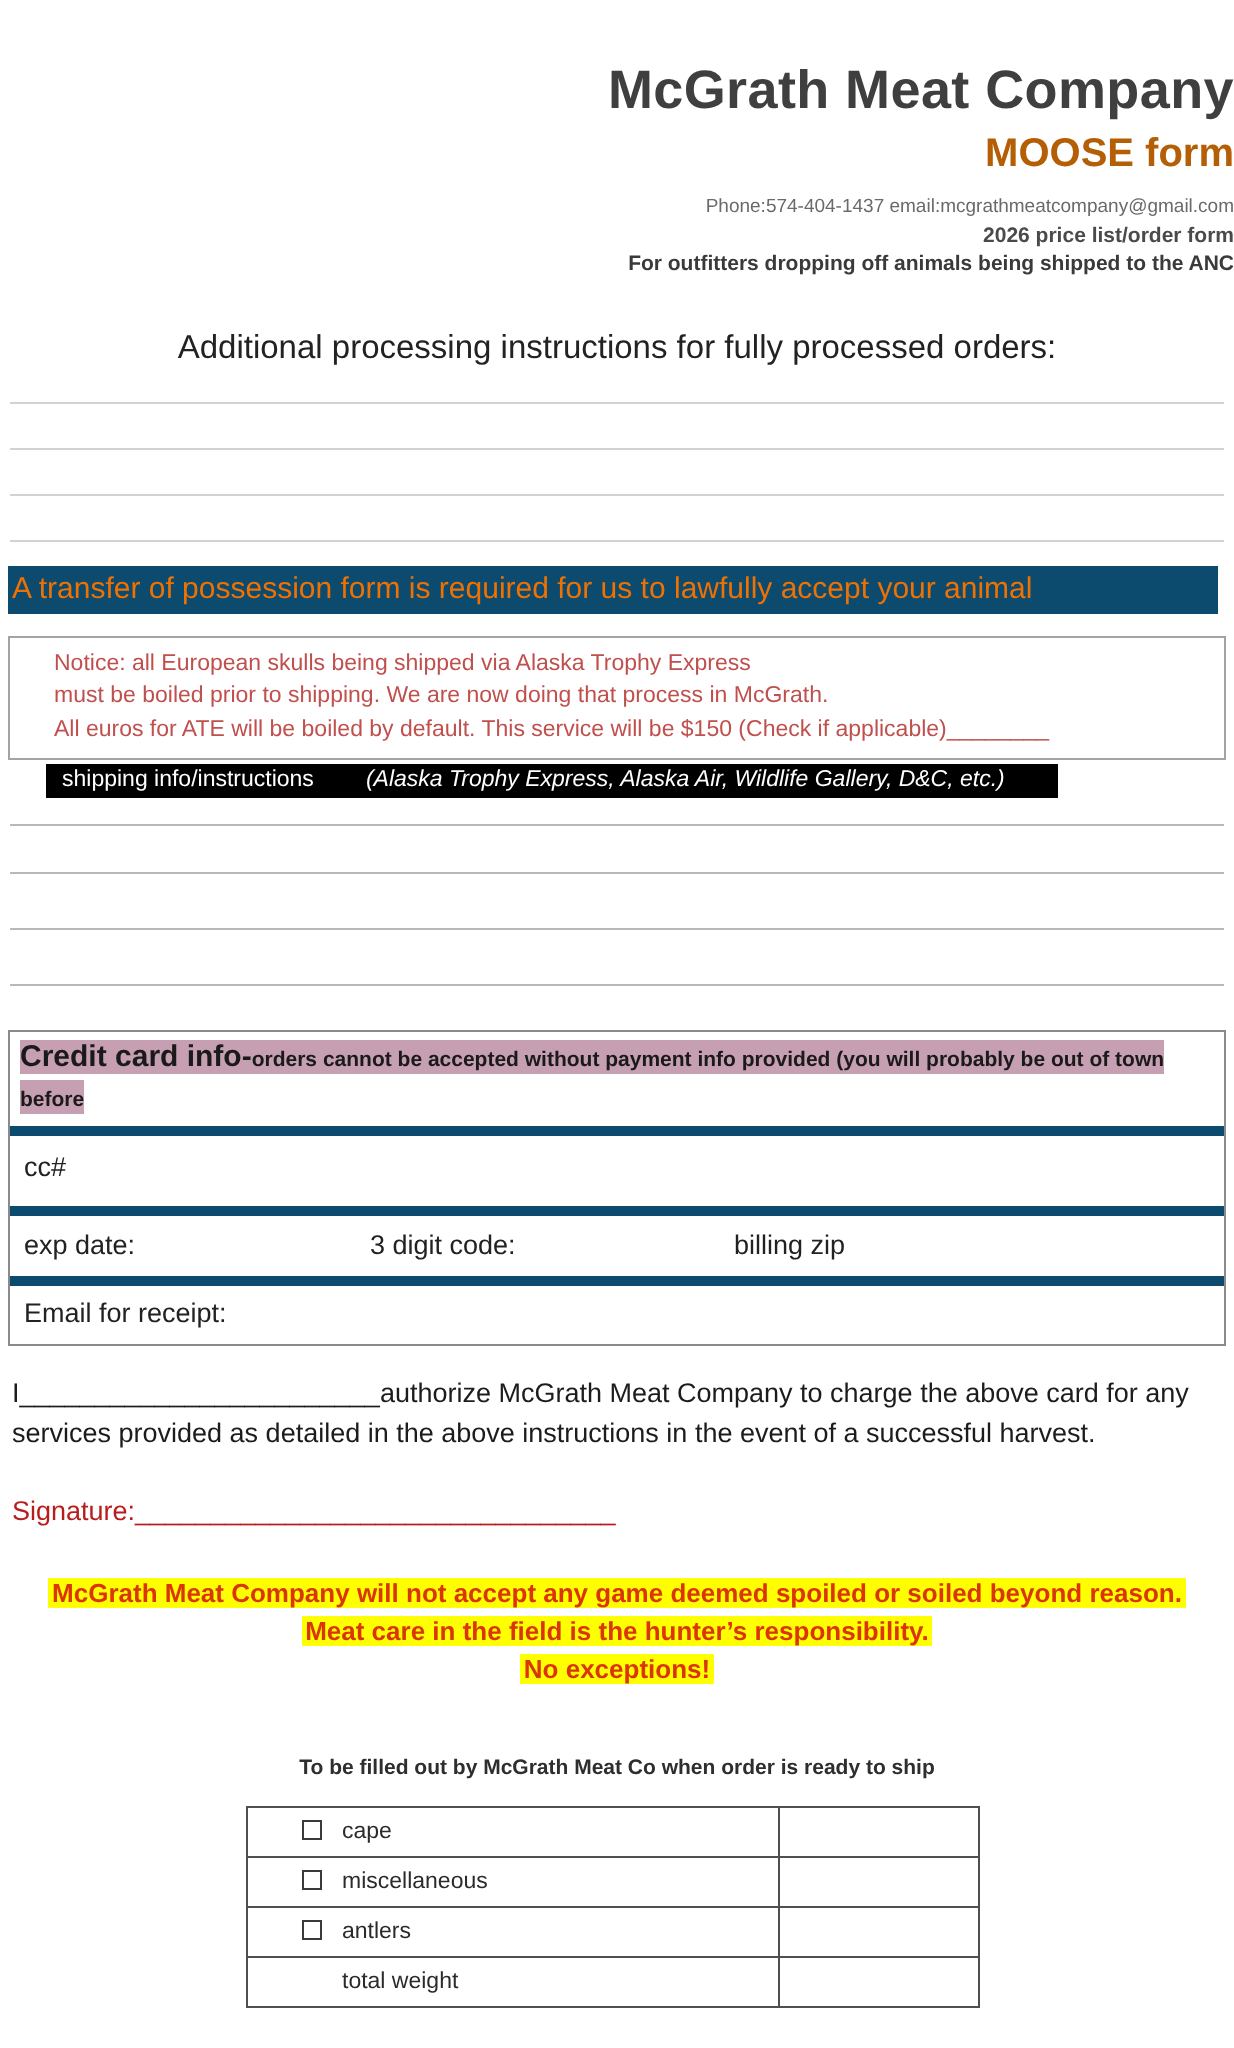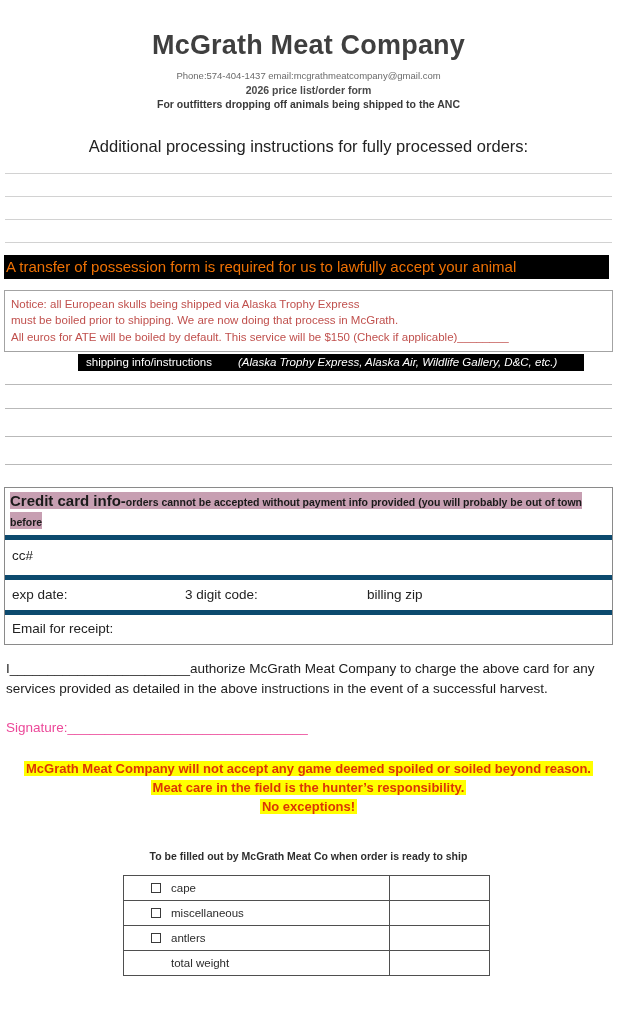--- a/index.html
+++ b/index.html
@@ -6,21 +6,21 @@
   html, body { background: #ffffff; }
   body {
     width: 617px; height: 1024px;
     font-family: "Liberation Sans", "DejaVu Sans", sans-serif;
     color: #1a1a1a;
     overflow: hidden;
   }
   .page { width: 617px; height: 1024px; padding-top: 30px; position: relative; background:#fff; }
 
   
-  .hdr { text-align: center; }
+  .hdr { text-align: right; }
   .company-title { font-size: 27px; font-weight: bold; color: #3f3f3f; letter-spacing: 0.2px; }
   .form-name { font-size: 20px; font-weight: bold; color: #b45f06; margin-top: 5px; }
   .contact { font-size: 9.5px; color: #6a6a6a; margin-top: 9px; }
   .price-list { font-size: 10.5px; font-weight: bold; color: #4a4a4a; margin-top: 3px; }
   .audience { font-size: 10.5px; font-weight: bold; color: #3a3a3a; margin-top: 2px; }
 
   
   .proc-heading { text-align: center; font-size: 16.5px; color: #222; margin-top: 27px; }
 
   
@@ -29,39 +29,39 @@
   .rule-set-1 .ruled { margin-top: 22px; }
   .rule-set-2 .ruled { border-bottom-color: #b9b9b9; }
   .rule-set-2 .ruled:nth-child(1) { margin-top: 13px; }
   .rule-set-2 .ruled:nth-child(2) { margin-top: 23px; }
   .rule-set-2 .ruled:nth-child(3) { margin-top: 27px; }
   .rule-set-2 .ruled:nth-child(4) { margin-top: 27px; }
 
   
   .transfer-band {
     margin: 12px 8px 0 4px;
-    background: #000000;
+    background: #0c4a6e;
     color: #ee7104;
     font-size: 15px;
     padding: 3px 4px 4px 2px;
   }
 
   
   .notice-box {
     margin: 11px 4px 0 4px;
     border: 1px solid #a3a3a3;
-    padding: 5px 8px 6px 6px;
+    padding: 5px 8px 6px 22px;
     color: #c0504d;
     font-size: 11.5px;
     line-height: 1.42;
   }
 
   
   .shipping-bar {
-    margin-left: 78px;
+    margin-left: 23px;
     width: 506px;
     background: #000;
     color: #fff;
     font-size: 11.5px;
     padding: 2px 6px 3px 8px;
     margin-top: 2px;
     display: flex;
     white-space: nowrap;
   }
   .shipping-bar .carriers { margin-left: 26px; font-style: italic; }
@@ -74,21 +74,21 @@
   .cc-sub { font-size: 10.5px; }
   .cc-row { border-top: 5px solid #0c4a6e; font-size: 13.5px; color: #222; }
   .cc-num { padding: 8px 6px 12px 7px; }
   .cc-exp { display: flex; padding: 7px 6px 8px 7px; }
   .cc-exp .f1 { width: 173px; }
   .cc-exp .f2 { width: 182px; }
   .cc-email { padding: 6px 6px 8px 7px; }
 
   
   .auth { margin: 14px 8px 0 6px; font-size: 13.5px; line-height: 1.5; color: #1c1c1c; }
-  .signature { margin: 21px 0 0 6px; font-size: 13.5px; color: #ec4899; }
+  .signature { margin: 21px 0 0 6px; font-size: 13.5px; color: #b91c1c; }
 
   
   .warning { margin-top: 25px; text-align: center; font-weight: bold; font-size: 13px; line-height: 1.45; }
   .warning .wrap { max-width: 592px; margin: 0 auto; text-align: center; }
   .warning .hl { background: #ffff00; color: #dc3505; box-decoration-break: clone; -webkit-box-decoration-break: clone; padding: 0 2px; }
 
   
   .ship-caption { margin-top: 33px; text-align: center; font-size: 10.5px; font-weight: bold; color: #2e2e2e; }
   .ship-table { margin: 13px 0 0 123px; width: 367px; border: 1px solid #4f4f4f; border-collapse: collapse; }
   .ship-table td { border: 1px solid #4f4f4f; height: 25px; font-size: 11.5px; color: #2b2b2b; }
@@ -101,20 +101,21 @@
   }
   .cb.hidden { visibility: hidden; }
 </style>
 </head>
 <body>
 
 <div class="page">
 
   <div class="hdr">
     <div class="company-title">McGrath Meat Company</div>
+    <div class="form-name">MOOSE form</div>
     <div class="contact">Phone:574-404-1437  email:mcgrathmeatcompany@gmail.com</div>
     <div class="price-list">2026 price list/order form</div>
     <div class="audience">For outfitters dropping off animals being shipped to the ANC</div>
   </div>
 
   <div class="proc-heading">Additional processing instructions for fully processed orders:</div>
 
   <div class="rule-set-1">
     <div class="ruled"></div>
     <div class="ruled"></div>

